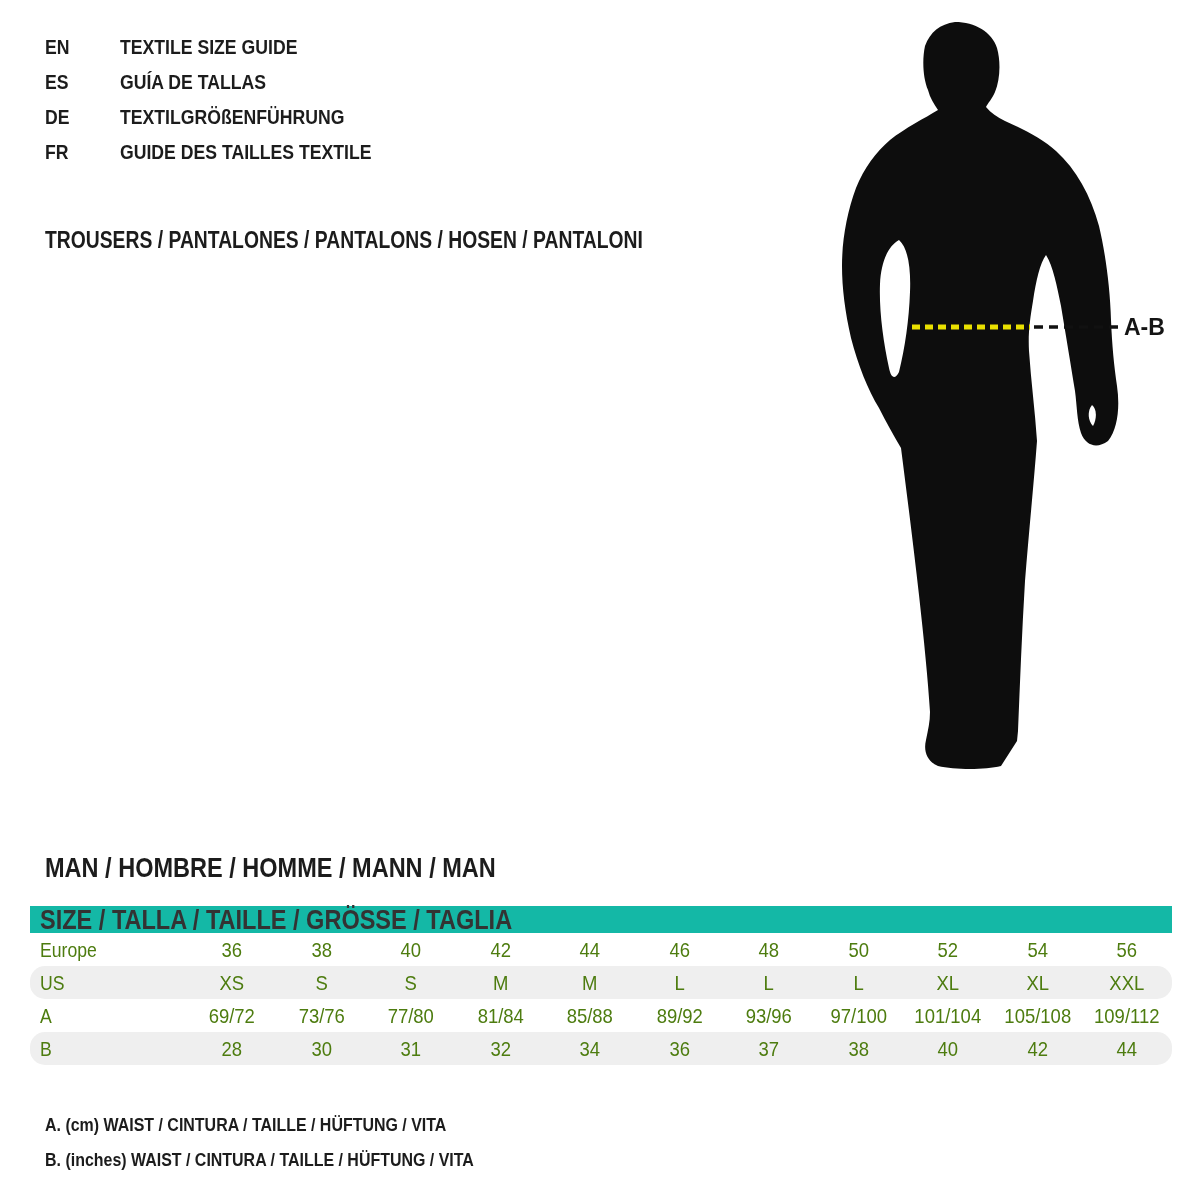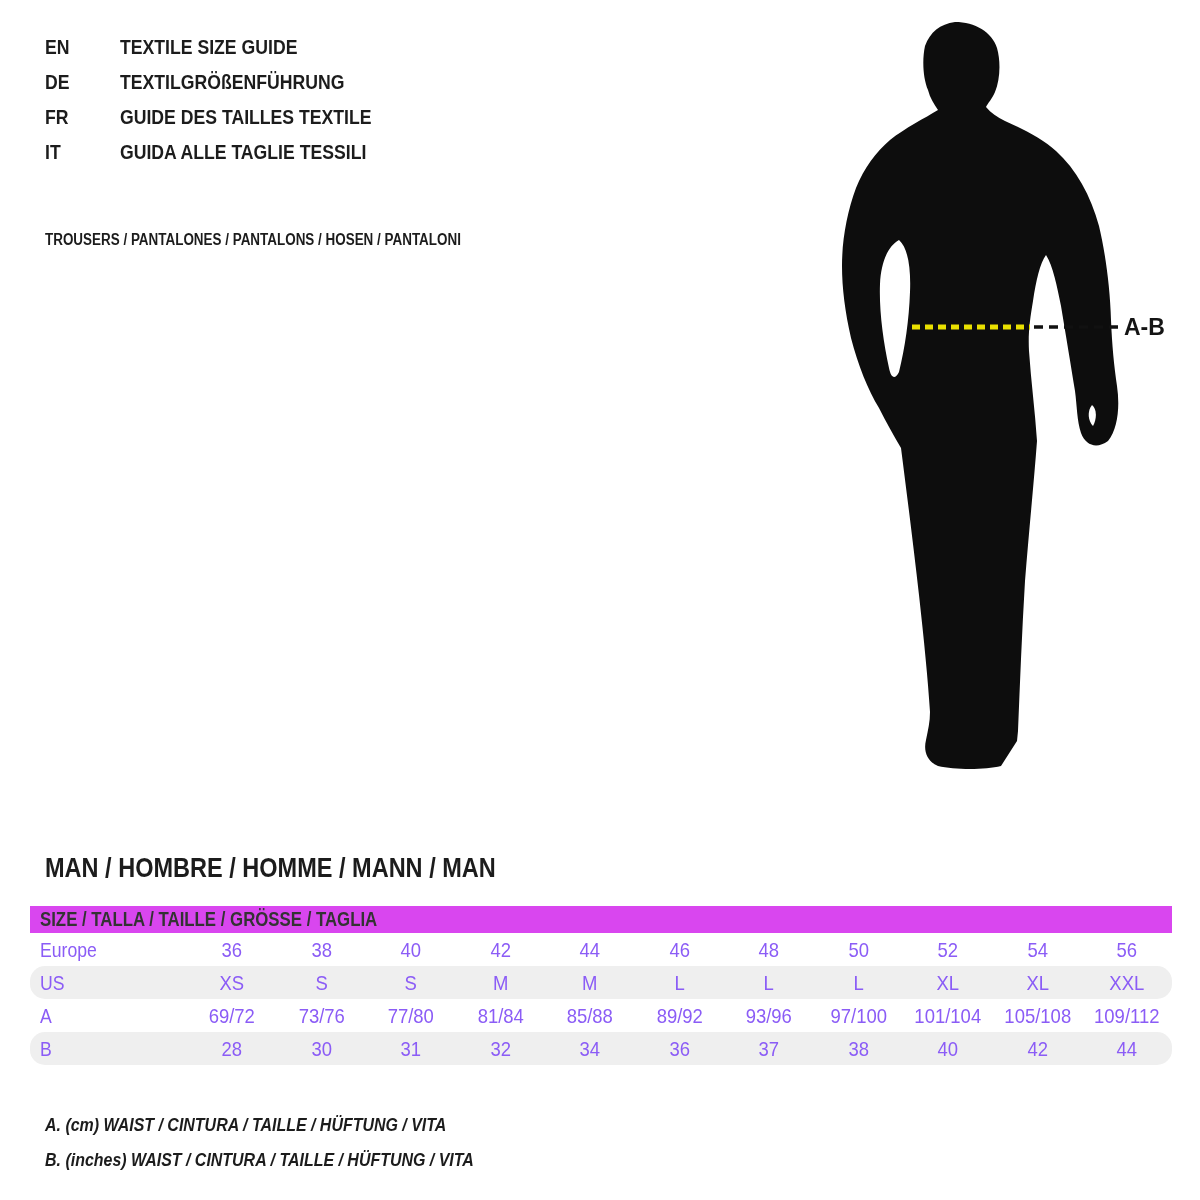--- a/index.html
+++ b/index.html
@@ -10,58 +10,58 @@
   .cond{display:inline-block;transform:scaleX(0.84);transform-origin:0 50%;white-space:nowrap;}
   .cellc{display:block;transform:scaleX(0.88);transform-origin:50% 50%;text-align:center;white-space:nowrap;}
 
   
   .lang-block{position:absolute;left:45px;top:29px;}
   .lang-row{height:35px;line-height:35px;font-size:21px;font-weight:700;}
   .lang-code{display:inline-block;width:75px;vertical-align:top;}
   .lang-code .cond,.lang-label .cond{font-weight:700;}
 
   
-  .category-title{position:absolute;left:45px;top:225px;font-size:16px;font-weight:700;line-height:30px;}
+  .category-title{position:absolute;left:45px;top:225px;font-size:23px;font-weight:700;line-height:30px;}
 
   
   .figure{position:absolute;left:820px;top:15px;width:350px;height:760px;}
 
   
   .section-title{position:absolute;left:45px;top:855px;font-size:28px;font-weight:700;line-height:26px;}
 
   
   .size-table{position:absolute;left:30px;top:906px;width:1142px;}
-  .thead{height:27px;line-height:27px;background:#d946ef;padding-left:10px;
-         font-size:20px;font-weight:700;color:#333333;}
-  .trow{height:33px;display:flex;align-items:center;font-size:21px;color:#8b5cf6;}
+  .thead{height:27px;line-height:27px;background:#14b8a6;padding-left:10px;
+         font-size:28px;font-weight:700;color:#333333;}
+  .trow{height:33px;display:flex;align-items:center;font-size:21px;color:#4d7c0f;}
   .trow.striped{background:#efefef;border-radius:15px;}
   .tlabel{width:157px;padding-left:10px;box-sizing:border-box;}
   .tcell{flex:1;text-align:center;}
 
   
   .footnotes{position:absolute;left:45px;top:1112px;}
-  .fnote{font-size:19px;font-weight:700;line-height:26px;margin-bottom:9px;font-style:italic;}
+  .fnote{font-size:19px;font-weight:700;line-height:26px;margin-bottom:9px;}
 </style>
 </head>
 <body>
 
 <div class="canvas">
 
   <div class="lang-block">
     <div class="lang-row">
       <span class="lang-code"><span class="cond">EN</span></span><span class="lang-label"><span class="cond">TEXTILE SIZE GUIDE</span></span>
     </div>
     <div class="lang-row">
+      <span class="lang-code"><span class="cond">ES</span></span><span class="lang-label"><span class="cond">GUÍA DE TALLAS</span></span>
+    </div>
+    <div class="lang-row">
       <span class="lang-code"><span class="cond">DE</span></span><span class="lang-label"><span class="cond">TEXTILGRÖßENFÜHRUNG</span></span>
     </div>
     <div class="lang-row">
       <span class="lang-code"><span class="cond">FR</span></span><span class="lang-label"><span class="cond">GUIDE DES TAILLES TEXTILE</span></span>
-    </div>
-    <div class="lang-row">
-      <span class="lang-code"><span class="cond">IT</span></span><span class="lang-label"><span class="cond">GUIDA ALLE TAGLIE TESSILI</span></span>
     </div>
   </div>
 
   <div class="category-title"><span class="cond">TROUSERS / PANTALONES / PANTALONS / HOSEN / PANTALONI</span></div>
 
   <svg class="figure" viewBox="820 15 350 760" xmlns="http://www.w3.org/2000/svg">
     <path fill="#0d0d0d" d="
       M 955 22
       C 975 22 992 32 997 48
       C 1001 62 1000 80 995 92

